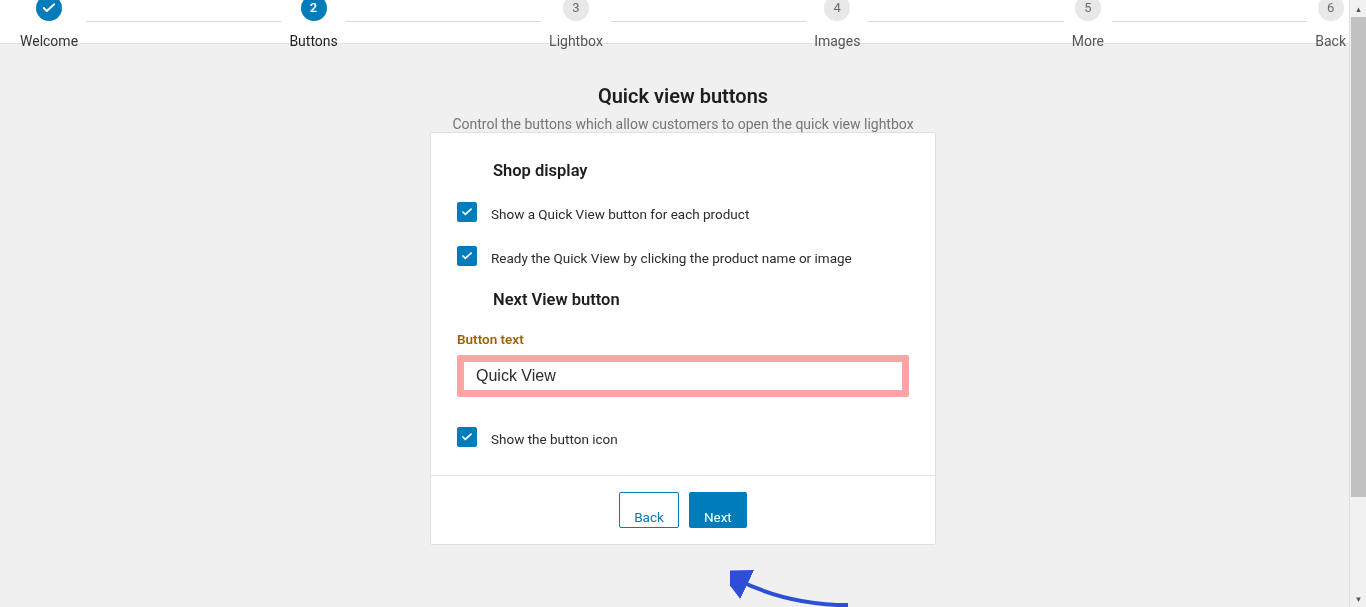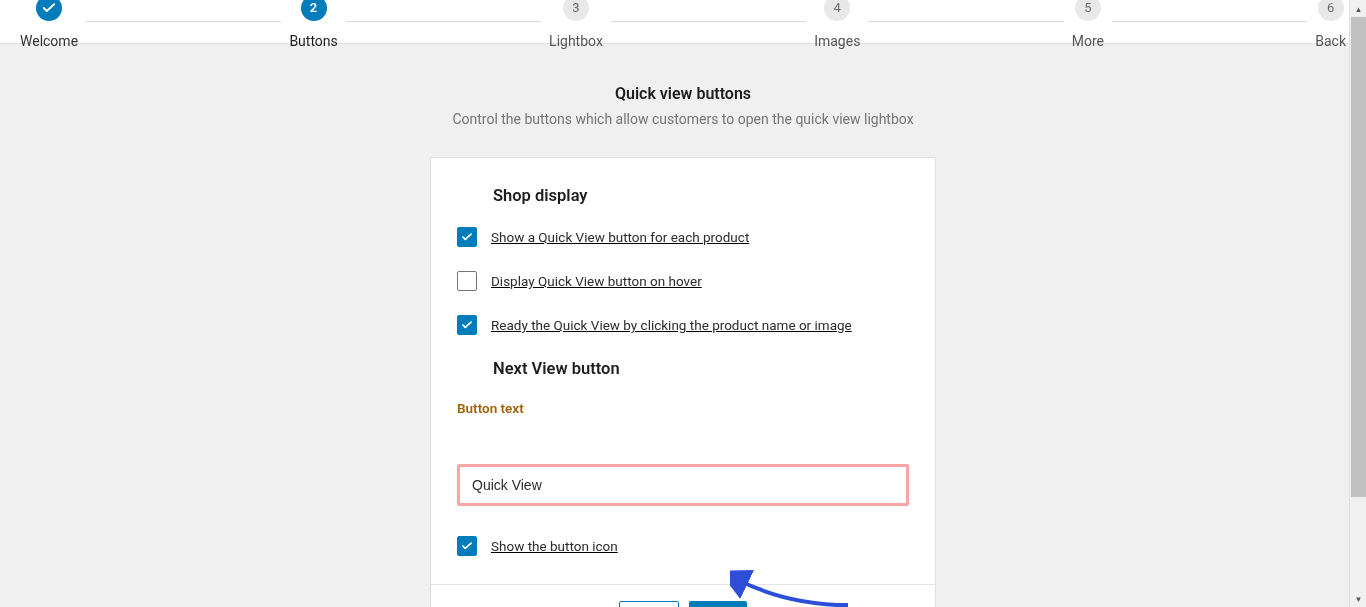--- a/index.html
+++ b/index.html
@@ -72,52 +72,50 @@
       color: #555;
       text-align: center;
     }
     .content-area {
       padding-top: 40px;
       display: flex;
       flex-direction: column;
       align-items: center;
     }
     .page-title {
-      font-size: 16px;
+      font-size: 20px;
       font-weight: 600;
       color: #1e1e1e;
       margin-bottom: 8px;
     }
     .page-subtitle {
       font-size: 14px;
       color: #757575;
-      margin-bottom: 30px;
     }
     .card {
       width: 506px;
       background: #fff;
       border: 1px solid #e0e0e0;
       border-radius: 2px;
     }
     .card-body {
       padding: 28px 26px 22px 26px;
     }
     .section-heading {
       font-size: 16.5px;
       font-weight: 600;
       color: #1e1e1e;
       margin-bottom: 22px;
       margin-left: 36px;
     }
     .checkbox-row {
       display: flex;
-      align-items: center;
+      align-items: flex-end;
       gap: 14px;
       margin-bottom: 24px;
-      text-decoration: underline;
     }
     .checkbox {
       width: 20px;
       height: 20px;
       border: 1.5px solid #757575;
       border-radius: 2px;
       display: flex;
       align-items: center;
       justify-content: center;
       cursor: pointer;
@@ -134,27 +132,26 @@
     .field-label {
       font-size: 13.5px;
       font-weight: 600;
       color: #a16207;
       margin-bottom: 8px;
       display: block;
     }
     .text-input {
       width: 100%;
       height: 42px;
-      border: 3px solid #fca5a5;
+      border: 7px solid #fca5a5;
       border-radius: 2px;
       padding: 0 12px;
-      font-size: 14px;
+      font-size: 16px;
       color: #2c2c2c;
       margin-bottom: 30px;
-      margin-top: 40px;
     }
     .card-footer {
       border-top: 1px solid #e5e5e5;
       padding: 16px 26px;
       display: flex;
       justify-content: center;
       gap: 10px;
     }
     .btn {
       height: 36px;
@@ -165,21 +162,21 @@
       border: 1px solid transparent;
       font-family: inherit;
     }
     .btn-secondary {
       background: #fff;
       border-color: #007cba;
       color: #007cba;
     }
     .btn-primary {
       background: #007cba;
-      color: #bef264;
+      color: #ffffff;
     }
     .check-svg {
       width: 18px;
       height: 18px;
     }
     .small-check-svg {
       width: 14px;
       height: 14px;
     }
     .arrow {
@@ -276,24 +273,20 @@
 
       <div class="checkbox-row">
         <div class="checkbox checked">
           <svg class="small-check-svg" viewBox="0 0 24 24" fill="none">
               <path d="M5 12l4 4L19 7" stroke="#fff" stroke-width="3" stroke-linecap="round" stroke-linejoin="round"></path>
             </svg>
         </div>
         <span class="checkbox-label">Show a Quick View button for each product</span>
       </div>
 
-      <div class="checkbox-row">
-        <div class="checkbox"></div>
-        <span class="checkbox-label">Display Quick View button on hover</span>
-      </div>
 
       <div class="checkbox-row">
         <div class="checkbox checked">
           <svg class="small-check-svg" viewBox="0 0 24 24" fill="none">
               <path d="M5 12l4 4L19 7" stroke="#fff" stroke-width="3" stroke-linecap="round" stroke-linejoin="round"></path>
             </svg>
         </div>
         <span class="checkbox-label">Ready the Quick View by clicking the product name or image</span>
       </div>
 

